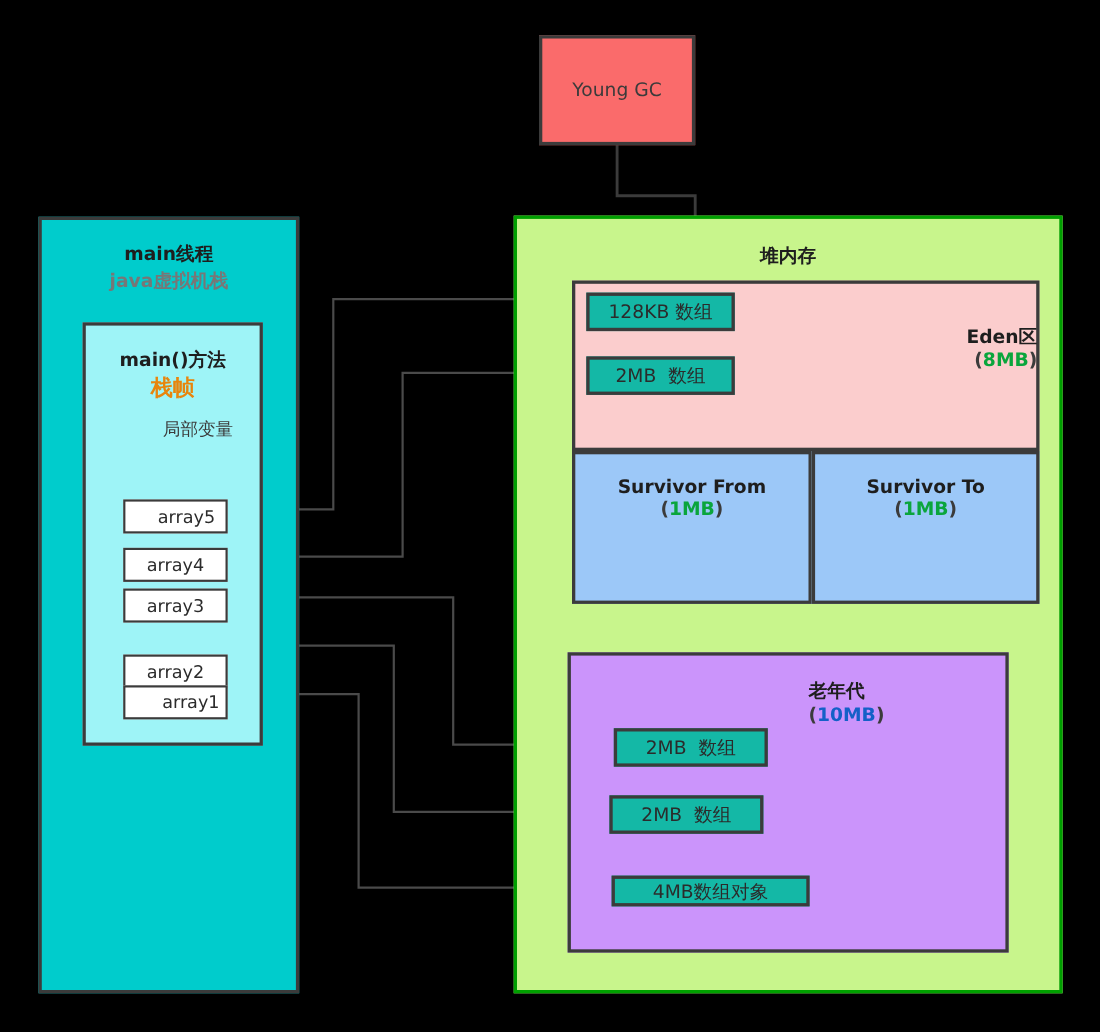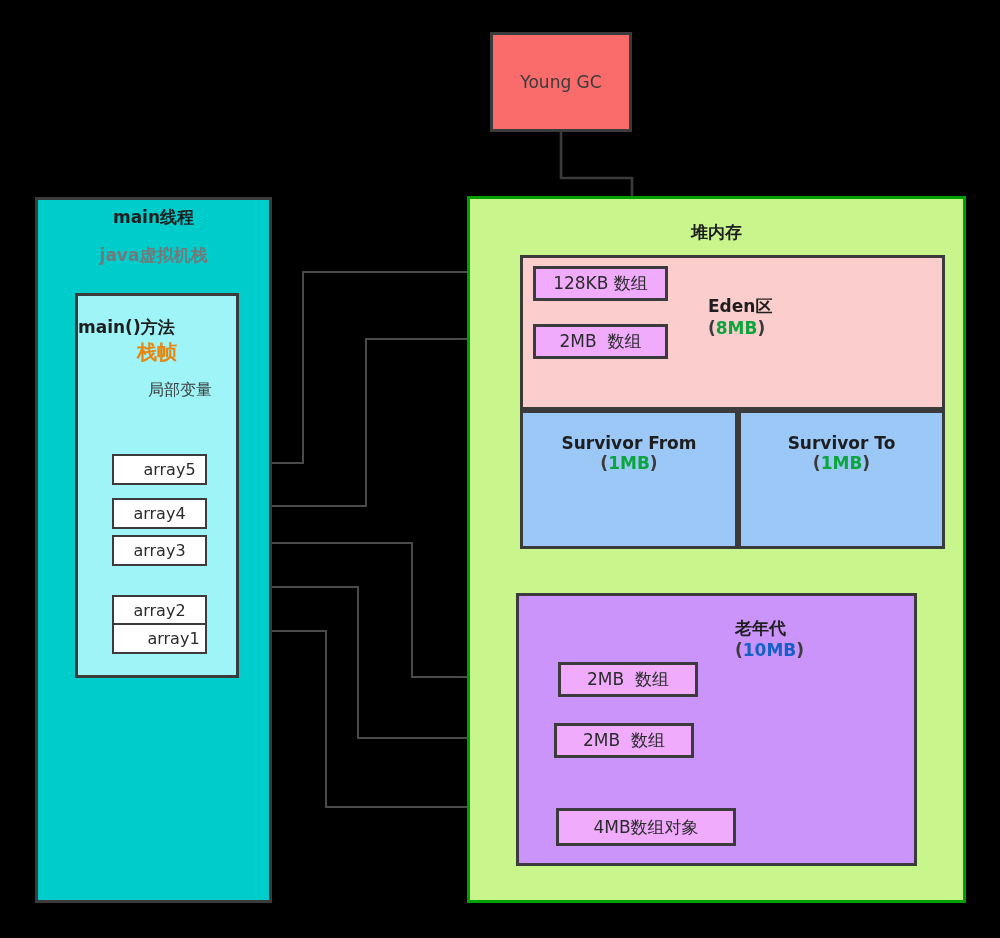--- a/index.html
+++ b/index.html
@@ -32,39 +32,39 @@
     font-size: 17px;
   }
 
   
   .thread-panel {
     left: 35px; top: 197px; width: 237px; height: 706px;
     background: #00cccc;
     border: 3px solid #3b3b3b;
   }
   .thread-title {
-    left: 0; top: 6px; width: 100%;
+    left: 0; top: 19px; width: 100%;
     text-align: center;
     font-size: 17px; font-weight: bold; color: #1e1e1e;
   }
   .thread-subtitle {
     left: 0; top: 44px; width: 100%;
     text-align: center;
     font-size: 17px; font-weight: bold; color: #777777;
   }
 
   
   .frame-box {
     left: 37px; top: 93px; width: 164px; height: 385px;
     background: #9ef4f7;
     border: 3px solid #3b3b3b;
   }
   .frame-title {
     left: 0; top: 20px; width: 100%;
-    text-align: left;
+    text-align: center;
     font-size: 17px; font-weight: bold; color: #1e1e1e;
   }
   .frame-sub {
     left: 0; top: 43px; width: 100%;
     text-align: center;
     font-size: 20px; font-weight: bold; color: #e8850c;
   }
   .frame-local {
     left: 0; top: 84px; width: 100%;
     text-align: center;
@@ -93,21 +93,21 @@
   }
 
   
   .eden-box {
     left: 520px; top: 255px; width: 425px; height: 155px;
     background: #fbcdcd;
     border: 3px solid #3b3b3b;
   }
   .eden-label {
     left: 185px; top: 37px; width: 235px;
-    text-align: left;
+    text-align: right;
   }
   .eden-label .l1 { font-size: 17px; font-weight: bold; color: #1e1e1e; }
   .eden-label .l2 { font-size: 17px; font-weight: bold; color: #3b3b3b; }
   .eden-label .l2 b { color: #0aa53c; font-weight: bold; }
 
   
   .surv {
     top: 410px; height: 139px;
     background: #9cc8f8;
     border: 3px solid #3b3b3b;
@@ -132,21 +132,21 @@
     left: 0; top: 21px; width: 100%;
     text-align: center;
     margin-left: 44px;
   }
   .old-label .l1 { font-size: 17px; font-weight: bold; color: #1e1e1e; }
   .old-label .l2 { font-size: 17px; font-weight: bold; color: #3b3b3b; padding-left: 18px; }
   .old-label .l2 b { color: #1460c8; font-weight: bold; }
 
   
   .obj-box {
-    background: #f0abfc;
+    background: #14b8a6;
     border: 3px solid #3b3b3b;
     display: flex; align-items: center; justify-content: center;
     font-size: 17px; color: #2b2b2b;
     white-space: pre;
   }
 
   
   #wires {
     position: absolute; left: 0; top: 0;
     width: 1000px; height: 938px;
@@ -249,16 +249,16 @@
 
   <div class="abs old-box">
     <div class="abs old-label">
       <div class="l1">老年代</div>
       <div class="l2">
         <span>(</span><b>10MB</b><span>)</span>
       </div>
     </div>
     <div class="abs obj-box" style="left:39px; top:66px; width:140px; height:35px;">2MB  数组</div>
     <div class="abs obj-box" style="left:35px; top:127px; width:140px; height:35px;">2MB  数组</div>
-    <div class="abs obj-box" style="left:37px; top:212px; width:180px; height:38px;">4MB数组对象</div>
+    <div class="abs obj-box" style="left:37px; top:200px; width:180px; height:28px;">4MB数组对象</div>
   </div>
 
 </div>
 
 </body></html>

